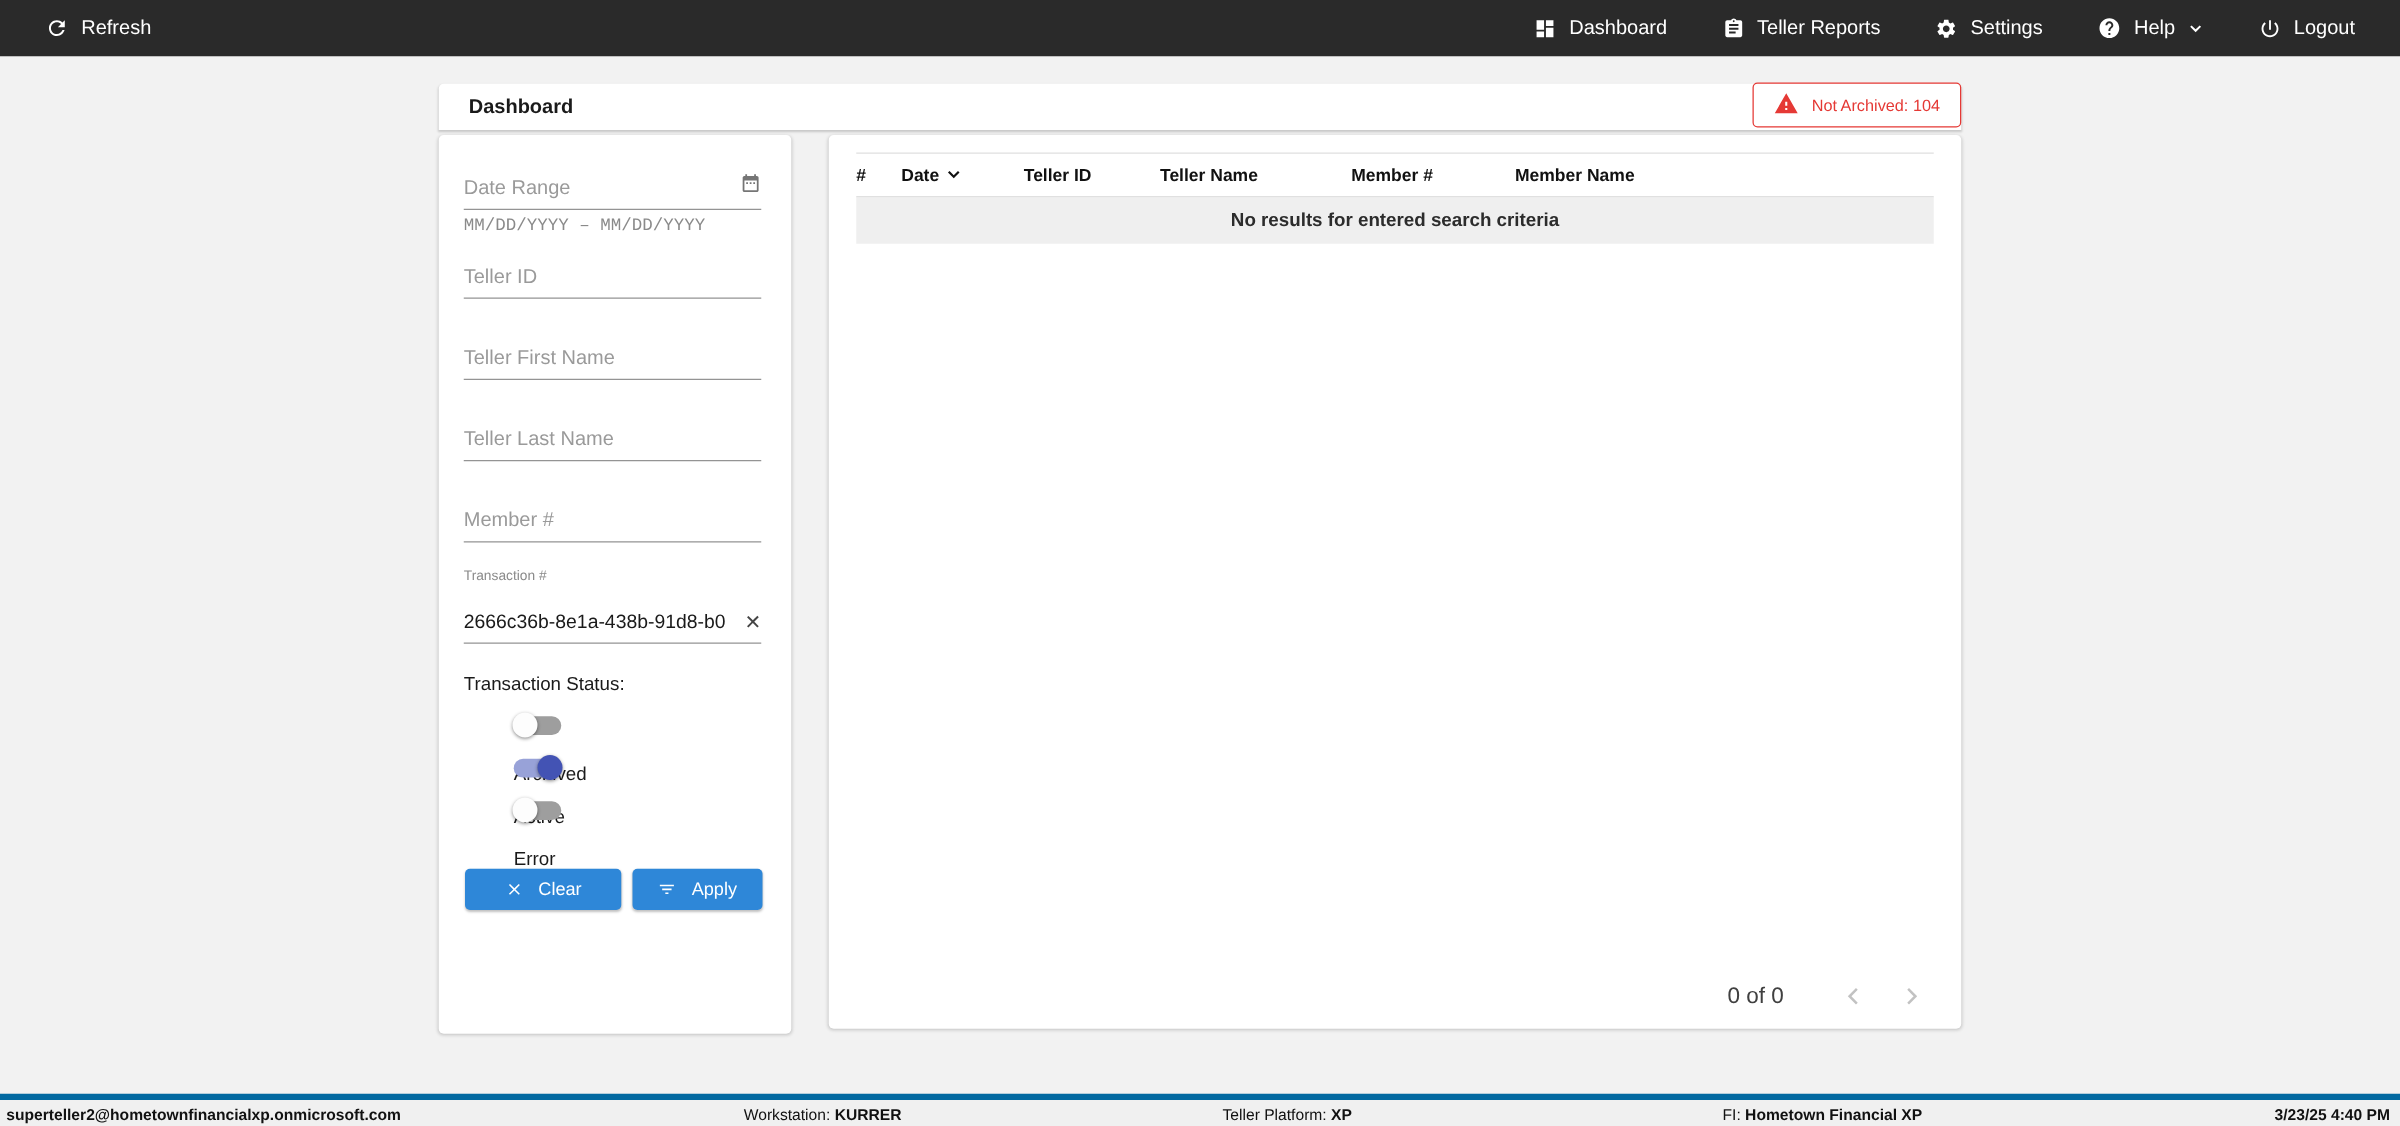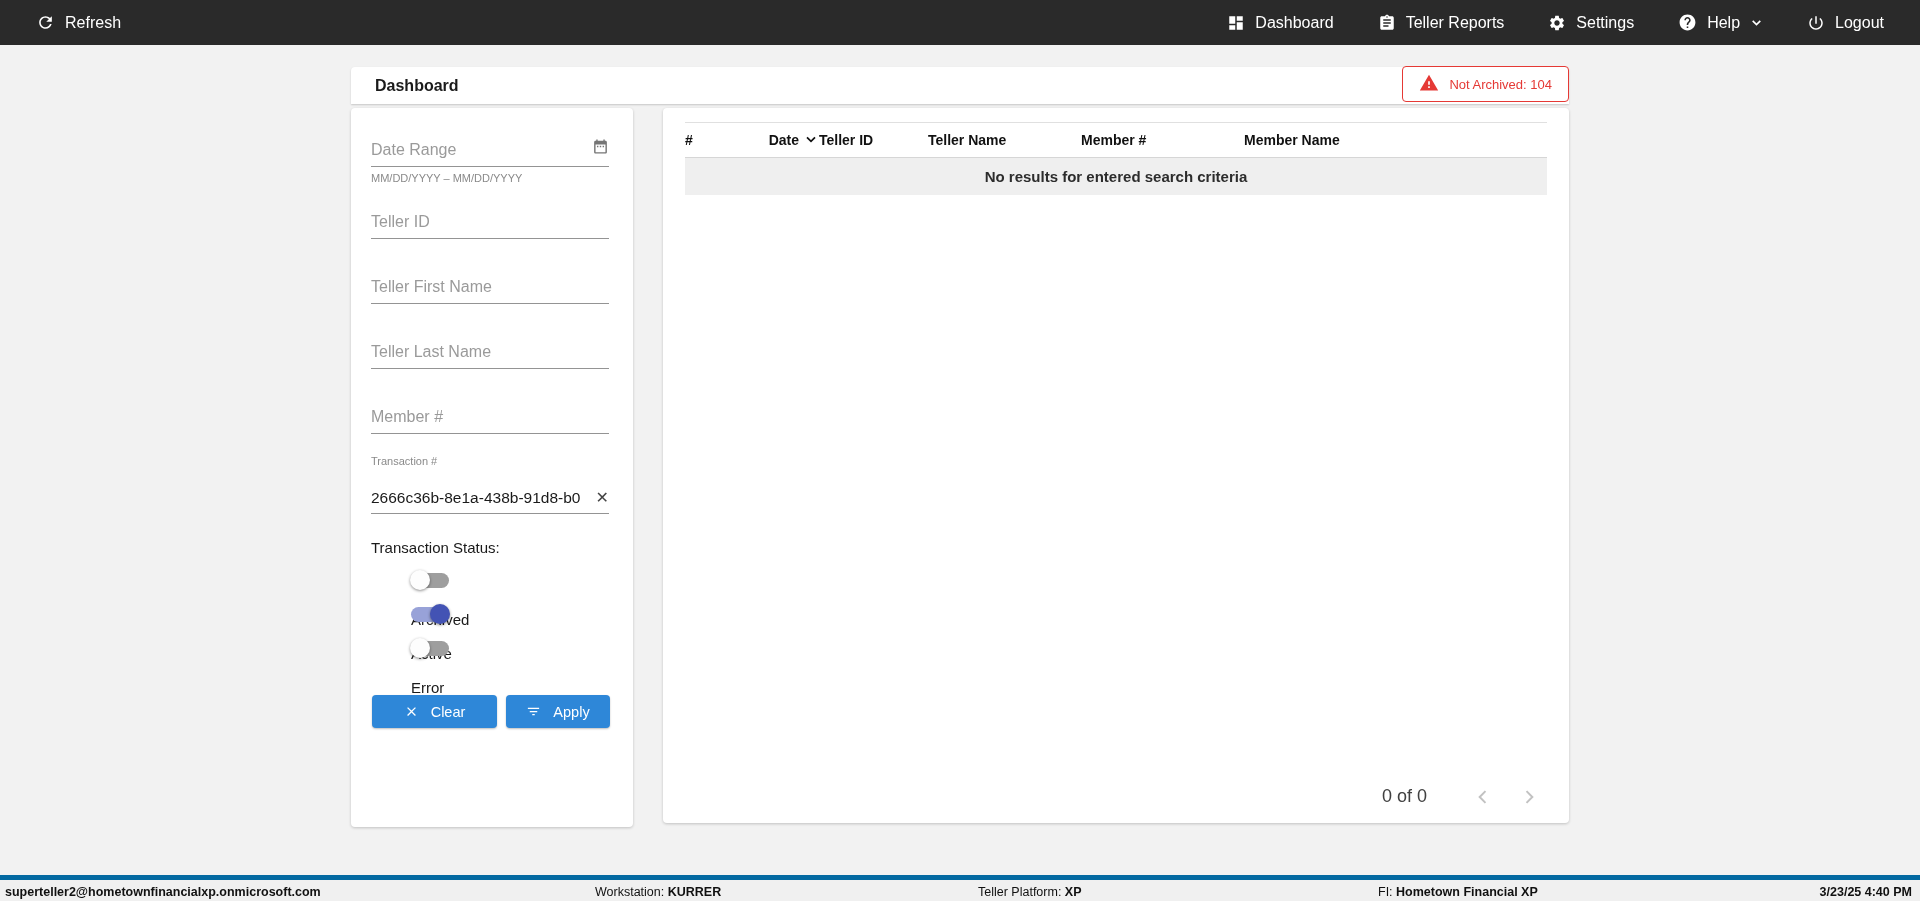--- a/index.html
+++ b/index.html
@@ -27,21 +27,21 @@
                  color:#e53935; font-size:13px; cursor:pointer; }
 
   
   .filter-card { position:absolute; left:351px; top:108px; width:282px; height:719px;
                  background:#fff; border-radius:4px;
                  box-shadow:0 1px 3px rgba(0,0,0,0.2); }
   .f-abs { position:absolute; left:20px; width:238px; }
   .underline-field { border-bottom:1px solid #949494; display:flex; align-items:flex-end;
                      justify-content:space-between; padding-bottom:7px; }
   .ph { color:#9a9a9a; font-size:16px; }
-  .helper { color:#8a8a8a; font-size:11px; margin-top:5px; }
+  .helper { color:#8a8a8a; font-size:14px; margin-top:5px;font-family:Liberation Mono, monospace; }
   .cal-icon { color:#757575; }
   .small-label { color:#8a8a8a; font-size:11px; }
   .tx-value-row { display:flex; align-items:center; justify-content:space-between;
                   border-bottom:1px solid #949494; padding-bottom:6px; margin-top:21px; }
   .tx-value { font-size:15.5px; color:#1a1a1a; white-space:nowrap; }
   .clear-x { font-size:16px; color:#444; cursor:pointer; margin-left:4px; }
 
   .status-title { font-size:15px; color:#1a1a1a; }
   .toggle-row { position:absolute; left:60px; display:flex; align-items:flex-start; gap:22px;flex-direction:column; }
   .toggle { position:relative; width:38px; height:18px; cursor:pointer; }
@@ -61,25 +61,25 @@
   .btn svg { display:block; }
 
   
   .table-card { position:absolute; left:663px; top:108px; width:906px; height:715px;
                 background:#fff; border-radius:4px;
                 box-shadow:0 1px 3px rgba(0,0,0,0.2); padding:14px 22px; }
   .thead { display:flex; align-items:center; height:36px;
            border-top:1px solid #e0e0e0; border-bottom:1px solid #d6d6d6; }
   .th { font-size:14px; font-weight:bold; color:#111; display:flex; align-items:center; gap:4px; }
   .th-num { width:36px; }
-  .th-date { width:98px; cursor:pointer;justify-content:flex-end; }
+  .th-date { width:98px; cursor:pointer; }
   .th-tellerid { width:109px; }
   .th-tellername { width:153px; }
   .th-membernum { width:131px; }
-  .th-membername { flex:1;margin-left:32px; }
+  .th-membername { flex:1; }
   .empty-row { height:37px; background:#efefef; display:flex; align-items:center;
                justify-content:center; font-size:15px; color:#2c2c2c;font-weight:bold; }
   .pagination { position:absolute; right:30px; bottom:16px; display:flex;
                 align-items:center; color:#404040; font-size:18px;text-align:right; }
   .page-range { margin-right:46px; }
   .pg-btn { color:#c2c2c2; cursor:pointer; display:flex; align-items:center; }
   .pg-prev { margin-right:26px; }
 
   
   .footer { position:absolute; left:0; bottom:0; width:1920px; height:26px;

